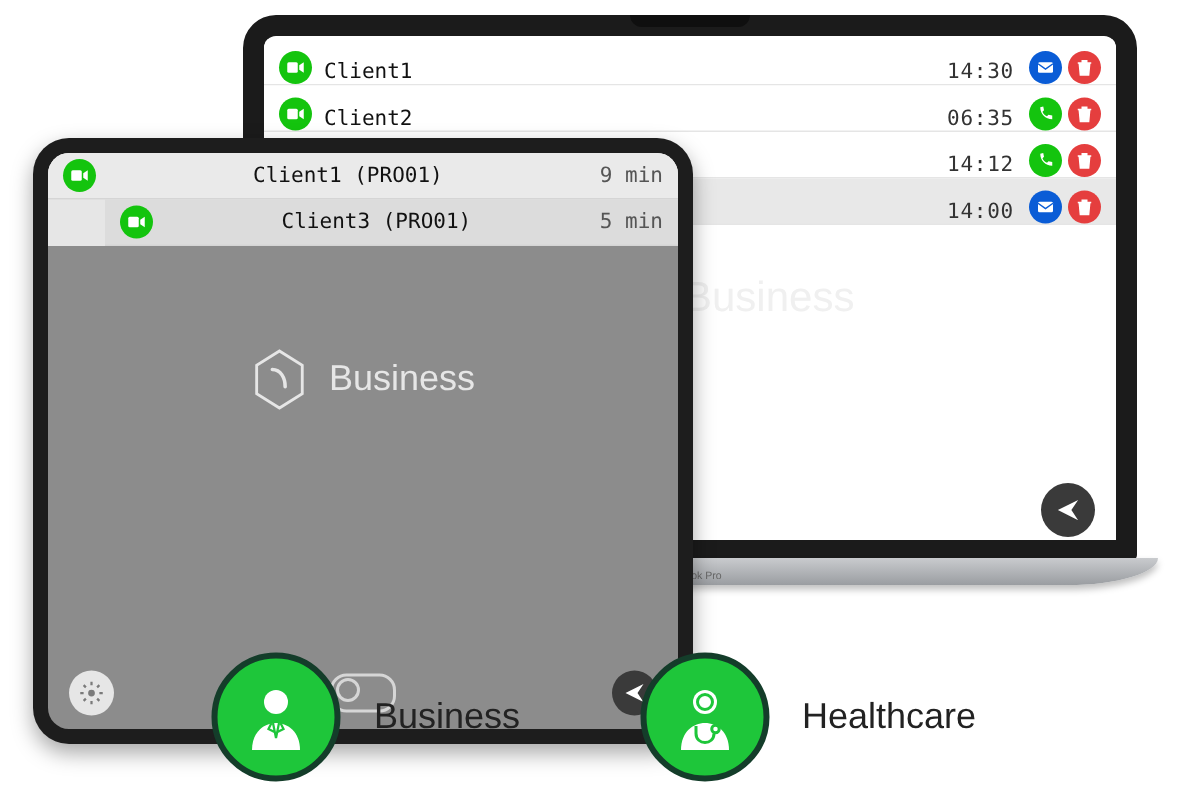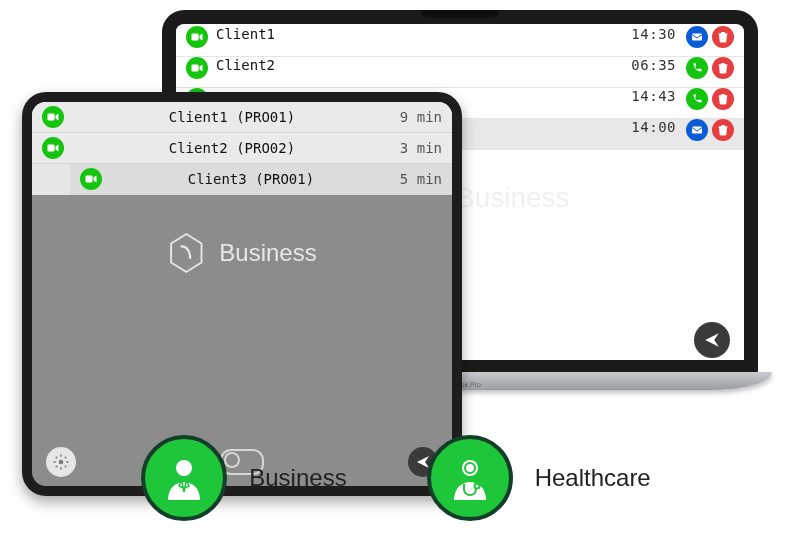--- a/index.html
+++ b/index.html
@@ -6,21 +6,21 @@
   .stage{position:relative;width:792px;height:535px;}
 
   
   .laptop{position:absolute;left:148px;top:0;width:624px;height:400px;}
   .laptop-screen{position:absolute;left:14px;top:10px;right:14px;bottom:26px;border:14px solid #1b1b1b;border-radius:22px 22px 4px 4px;background:#fff;overflow:hidden;}
   .laptop-base{position:absolute;left:0;right:0;bottom:10px;height:18px;background:linear-gradient(#c9cbce,#9a9da1);border-radius:0 0 60px 60px/0 0 18px 18px;box-shadow:0 3px 5px rgba(0,0,0,.25);}
   .laptop-notch{position:absolute;left:50%;top:10px;width:80px;height:8px;margin-left:-40px;background:#0f0f0f;border-radius:0 0 8px 8px;}
   .laptop-brand{position:absolute;left:50%;bottom:12px;transform:translateX(-50%);font-size:7px;color:#666;}
 
   .mac-rows{padding-top:2px;}
-  .mac-row{display:flex;align-items:flex-start;height:30px;padding:0 10px;border-bottom:1px solid #e5e5e5;background:#fff;font-size:14px;color:#111;}
+  .mac-row{display:flex;align-items:flex-end;height:30px;padding:0 10px;border-bottom:1px solid #e5e5e5;background:#fff;font-size:14px;color:#111;}
   .mac-row.sel{background:#e8e8e8;}
   .mac-row .name{flex:1;padding-left:8px;font-family:Menlo,Consolas,monospace;}
   .mac-row .time{color:#333;padding-right:6px;font-family:Menlo,Consolas,monospace;letter-spacing:.5px;margin-left:48px;}
   .mac-wm{position:absolute;left:280px;top:158px;font-size:28px;color:#f0f0f0;font-weight:300;}
   .mac-footer{position:absolute;left:0;right:0;bottom:0;height:40px;display:flex;align-items:center;justify-content:space-between;padding:0 14px;}
   .toggle-on{position:relative;width:42px;height:24px;border-radius:12px;background:#fff;border:2px solid #0a5cd6;box-sizing:border-box;}
   .toggle-on::after{content:"";position:absolute;right:2px;top:2px;width:16px;height:16px;border-radius:50%;background:#0a5cd6;}
 
   
   .tablet{position:absolute;left:22px;top:92px;width:440px;height:404px;border-radius:24px;background:#1d1d1d;padding:10px;box-sizing:border-box;box-shadow:0 6px 14px rgba(0,0,0,.35);}
@@ -106,21 +106,21 @@
       </div>
 
       <div class="mac-row">
         <span class="ic sm green">
           <svg width="12" height="10" viewBox="0 0 24 20">
                 <rect x="1" y="3" width="14" height="14" rx="2" fill="#fff"></rect>
                 <path d="M17 7l6-4v14l-6-4z" fill="#fff"></path>
               </svg>
         </span>
         <span class="name"></span>
-        <span class="time">14:43</span>
+        <span class="time">14:12</span>
         <span class="ic sm green" style="margin:0 4px">
           <svg width="12" height="12" viewBox="0 0 24 24">
                 <path d="M5 3c0 9 7 16 16 16l0-5-5-1-2 2c-3-1-5-3-6-6l2-2-1-5z" fill="#fff"></path>
               </svg>
         </span>
         <span class="ic sm red">
           <svg width="10" height="12" viewBox="0 0 20 24">
                 <path d="M3 6h14l-1.5 16h-11z M7 3h6v3H7z M1 6h18" stroke="#fff" stroke-width="2" fill="#fff"></path>
               </svg>
         </span>
@@ -174,30 +174,20 @@
         <span class="ic sm green">
           <svg width="12" height="10" viewBox="0 0 24 20">
                 <rect x="1" y="3" width="14" height="14" rx="2" fill="#fff"></rect>
                 <path d="M17 7l6-4v14l-6-4z" fill="#fff"></path>
               </svg>
         </span>
         <span class="name">Client1 (PRO01)</span>
         <span class="dur">9 min</span>
       </div>
 
-      <div class="tab-row">
-        <span class="ic sm green">
-          <svg width="12" height="10" viewBox="0 0 24 20">
-                <rect x="1" y="3" width="14" height="14" rx="2" fill="#fff"></rect>
-                <path d="M17 7l6-4v14l-6-4z" fill="#fff"></path>
-              </svg>
-        </span>
-        <span class="name">Client2 (PRO02)</span>
-        <span class="dur">3 min</span>
-      </div>
 
       <div class="tab-row sel">
         <span class="ic sm green">
           <svg width="12" height="10" viewBox="0 0 24 20">
                 <rect x="1" y="3" width="14" height="14" rx="2" fill="#fff"></rect>
                 <path d="M17 7l6-4v14l-6-4z" fill="#fff"></path>
               </svg>
         </span>
         <span class="name">Client3 (PRO01)</span>
         <span class="dur">5 min</span>

